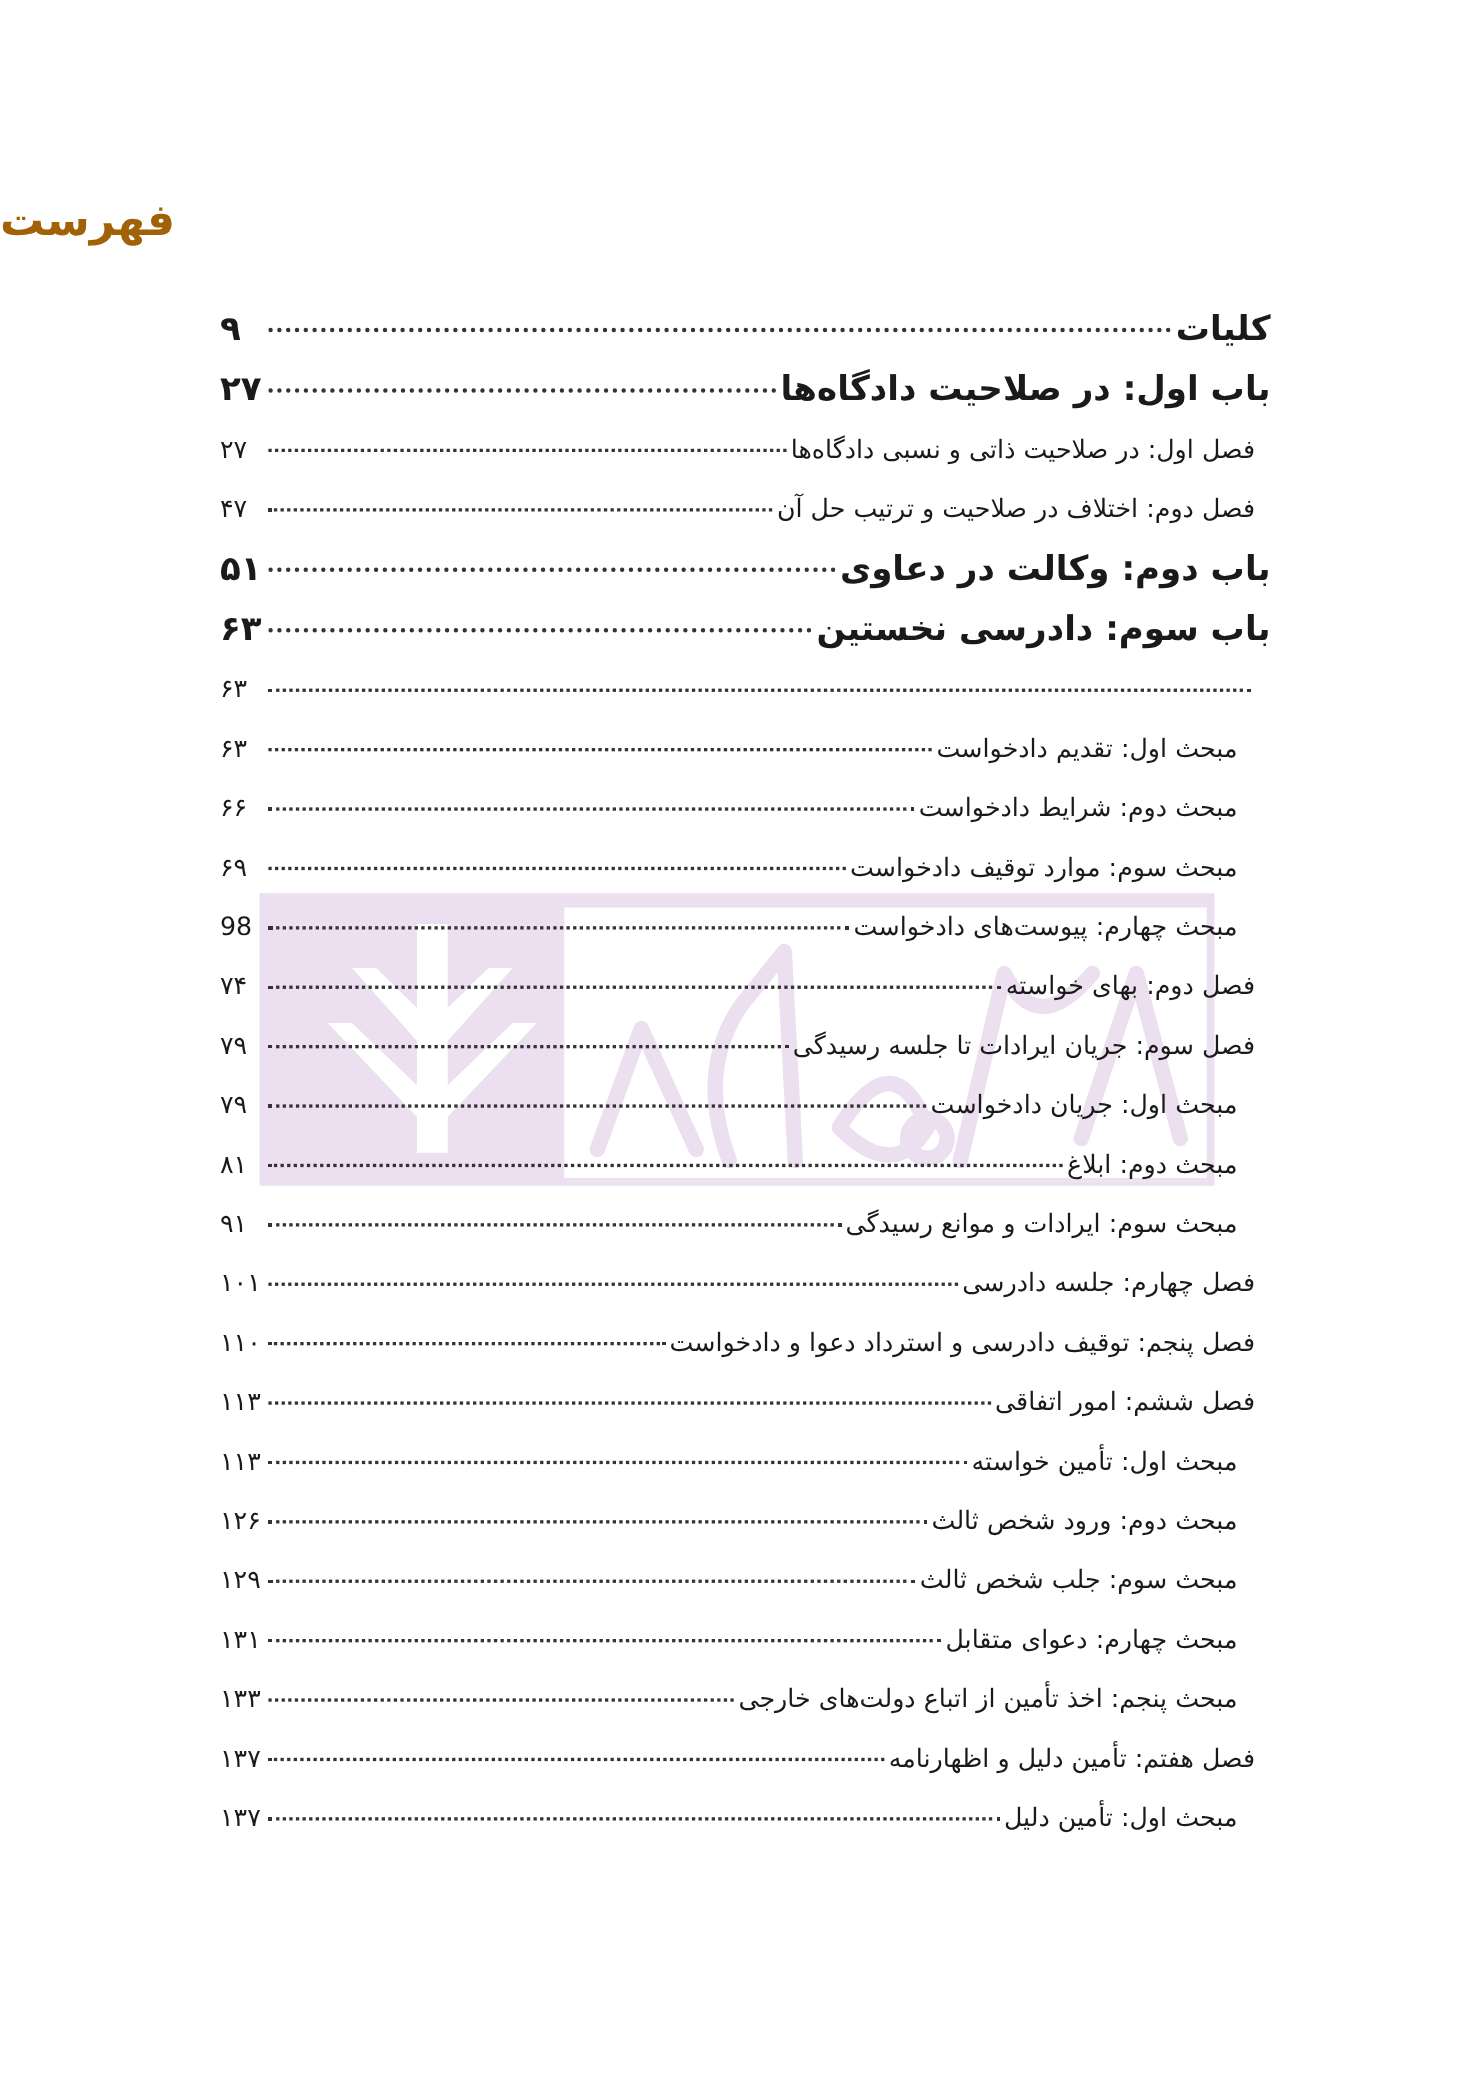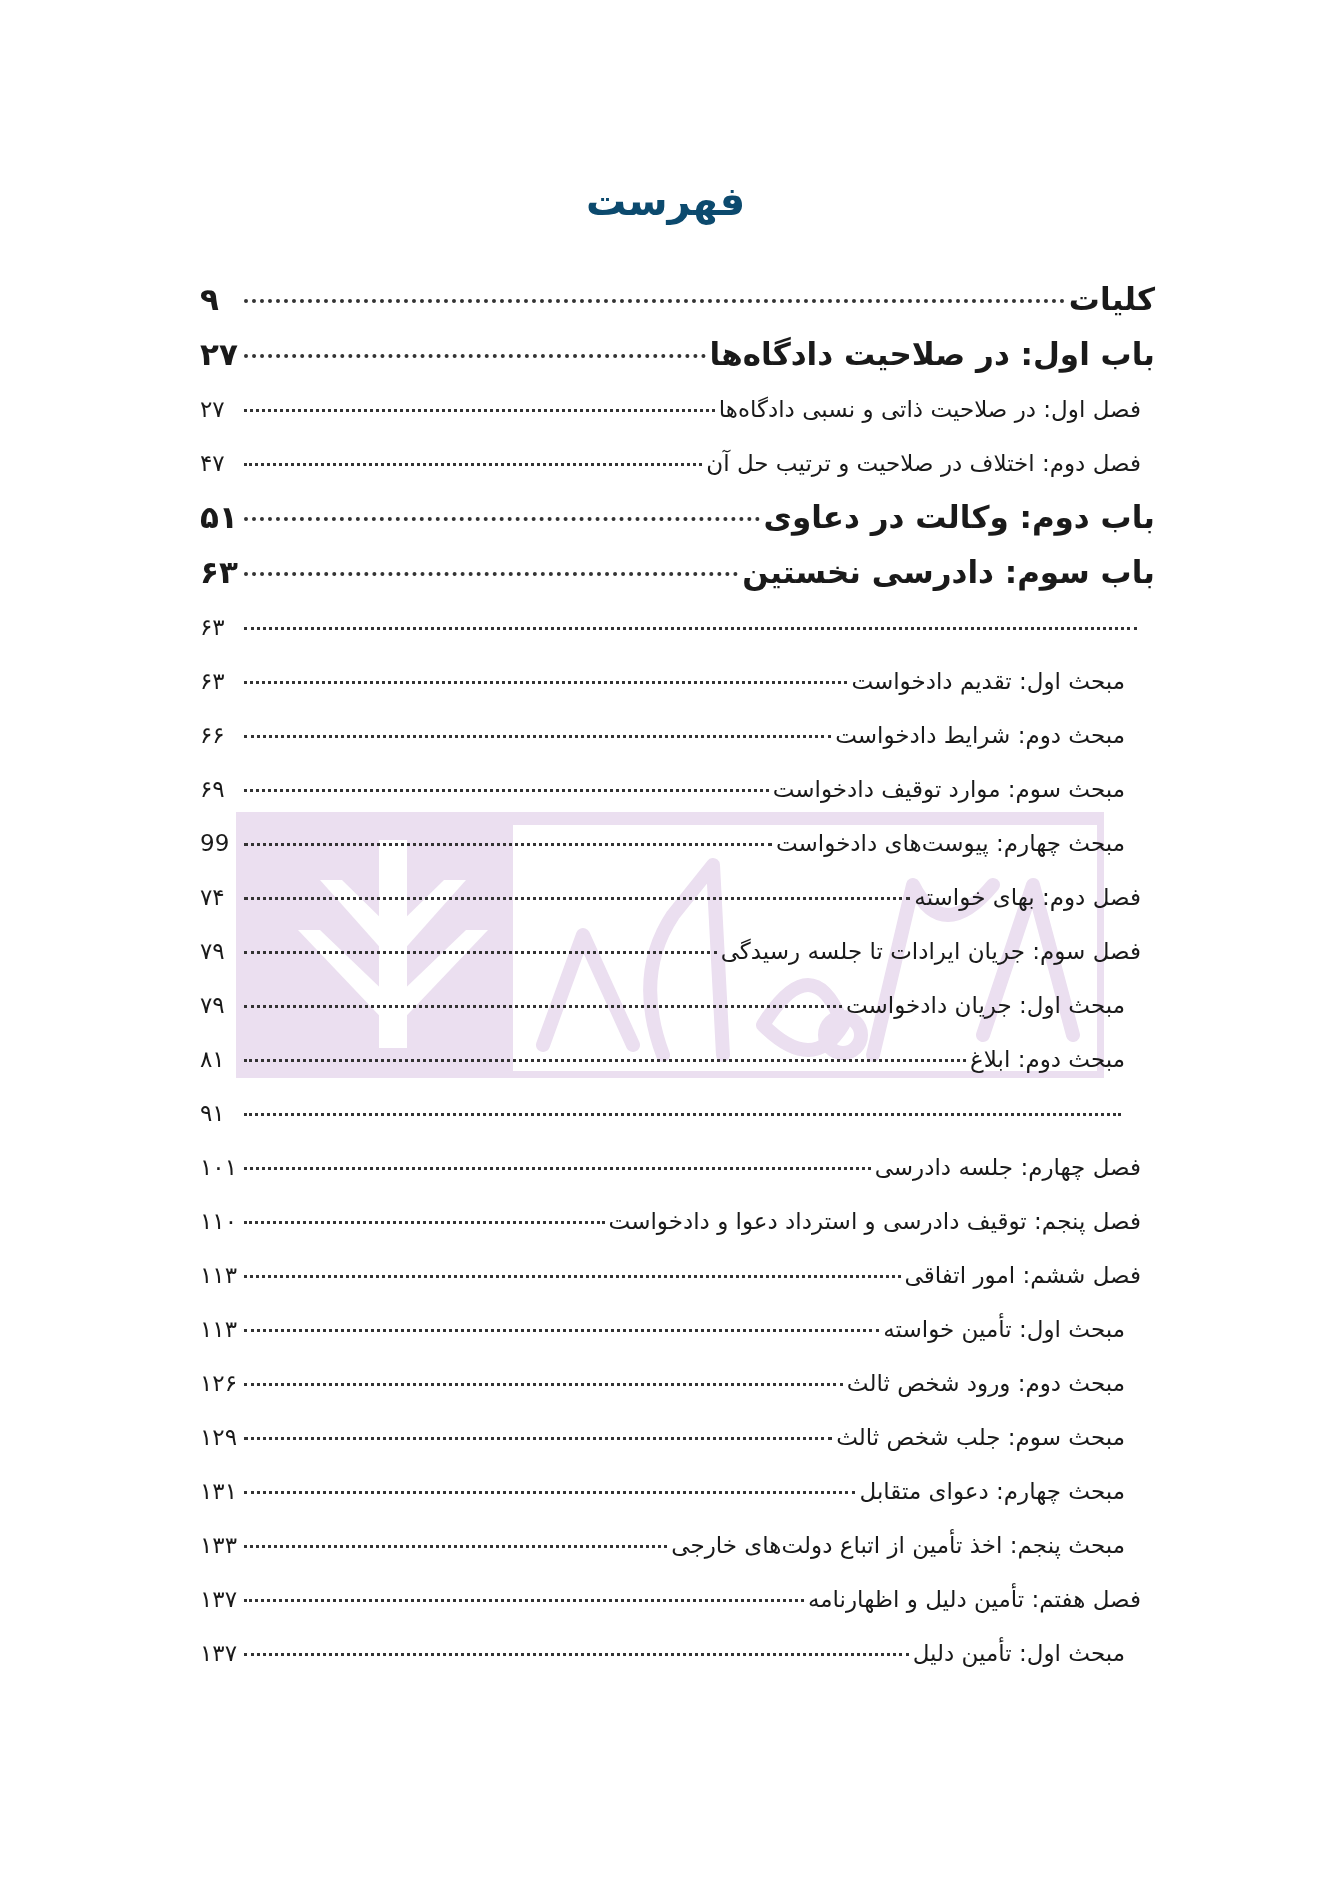--- a/index.html
+++ b/index.html
@@ -1,20 +1,20 @@
 <!DOCTYPE html>
 <html><head>
 <meta charset="utf-8">
 <style>
   html, body { margin: 0; padding: 0; background: #ffffff; }
   body { width: 1339px; height: 1890px; position: relative; overflow: hidden;
          font-family: "DejaVu Sans", sans-serif; color: #1a1a1a; }
 
-  .page-title { position: absolute; top: 178px; left: 0; width: 1331px; text-align: center;
-                font-size: 40px; font-weight: bold; direction: rtl; color: #0c4a6e; }
+  .page-title { position: absolute; top: 178px; left: 0; width: 1331px; text-align: left;
+                font-size: 40px; font-weight: bold; direction: rtl; color: #a16207; }
 
   .toc { position: absolute; left: 200px; width: 955px; top: 272px; direction: rtl; }
 
   .entry { display: flex; align-items: baseline; direction: rtl; white-space: nowrap; }
   .entry .label { flex: 0 0 auto; }
   .entry .leader { flex: 1 1 auto; margin: 0 4px; height: 0;
                    border-bottom: 3px dotted #333; position: relative; top: -5px; }
   .entry .page { flex: 0 0 auto; min-width: 40px; text-align: left; }
 
   .entry.lvl-0 { height: 55px; font-size: 31px; font-weight: bold; line-height: 55px; }
@@ -103,21 +103,21 @@
     <span class="page">۶۶</span>
   </div>
     <div class="entry lvl-2">
     <span class="label">مبحث سوم: موارد توقیف دادخواست</span>
     <span class="leader"></span>
     <span class="page">۶۹</span>
   </div>
     <div class="entry lvl-2">
     <span class="label">مبحث چهارم: پیوست‌های دادخواست</span>
     <span class="leader"></span>
-    <span class="page">99</span>
+    <span class="page">98</span>
   </div>
     <div class="entry lvl-1">
     <span class="label">فصل دوم: بهای خواسته</span>
     <span class="leader"></span>
     <span class="page">۷۴</span>
   </div>
     <div class="entry lvl-1">
     <span class="label">فصل سوم: جریان ایرادات تا جلسه رسیدگی</span>
     <span class="leader"></span>
     <span class="page">۷۹</span>
@@ -126,20 +126,21 @@
     <span class="label">مبحث اول: جریان دادخواست</span>
     <span class="leader"></span>
     <span class="page">۷۹</span>
   </div>
     <div class="entry lvl-2">
     <span class="label">مبحث دوم: ابلاغ</span>
     <span class="leader"></span>
     <span class="page">۸۱</span>
   </div>
     <div class="entry lvl-2">
+    <span class="label">مبحث سوم: ایرادات و موانع رسیدگی</span>
     <span class="leader"></span>
     <span class="page">۹۱</span>
   </div>
     <div class="entry lvl-1">
     <span class="label">فصل چهارم: جلسه دادرسی</span>
     <span class="leader"></span>
     <span class="page">۱۰۱</span>
   </div>
     <div class="entry lvl-1">
     <span class="label">فصل پنجم: توقیف دادرسی و استرداد دعوا و دادخواست</span>

